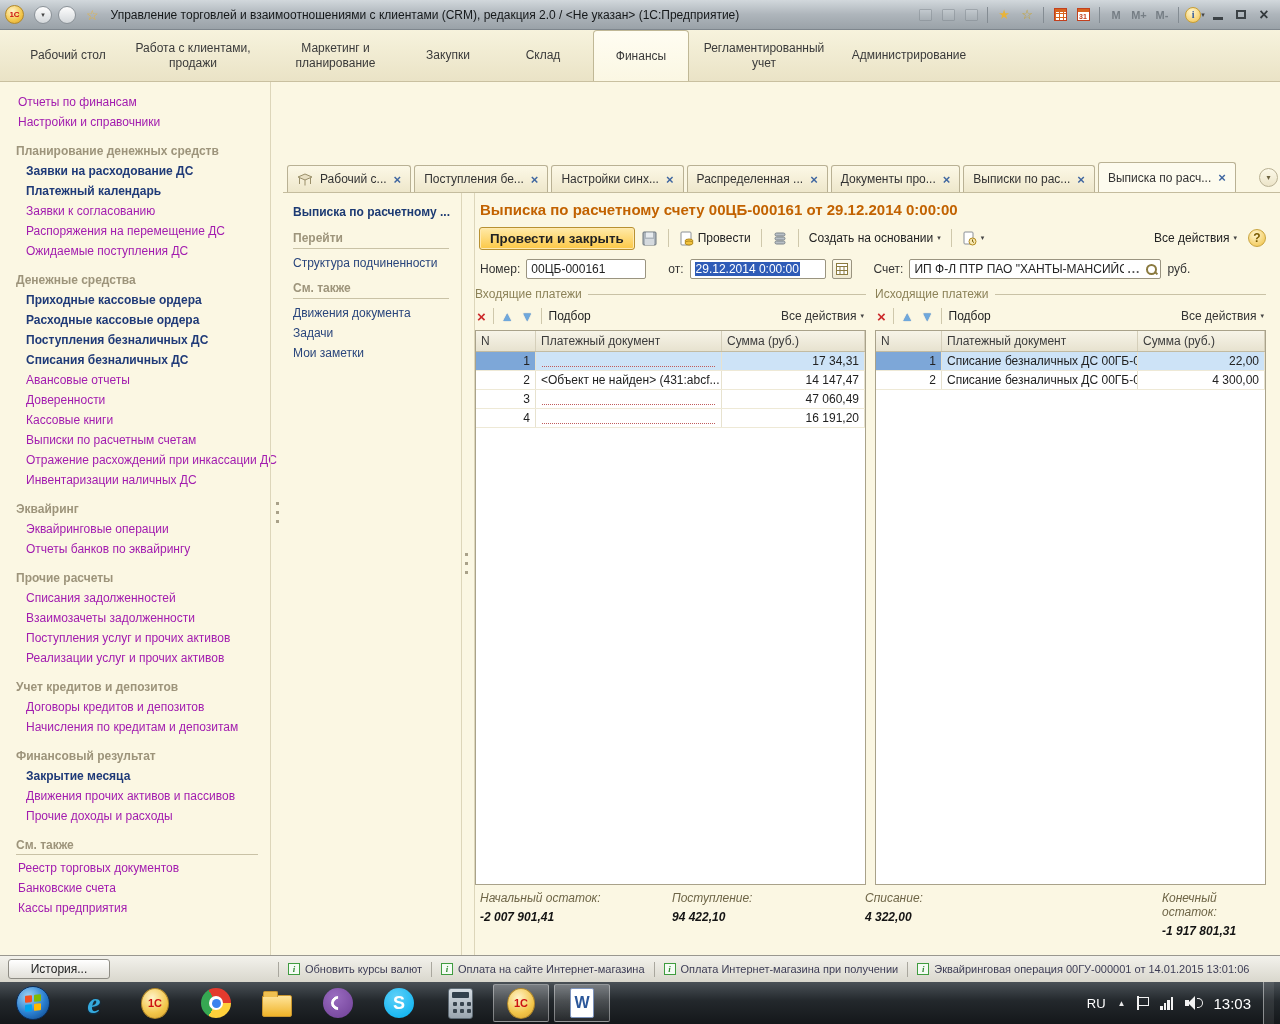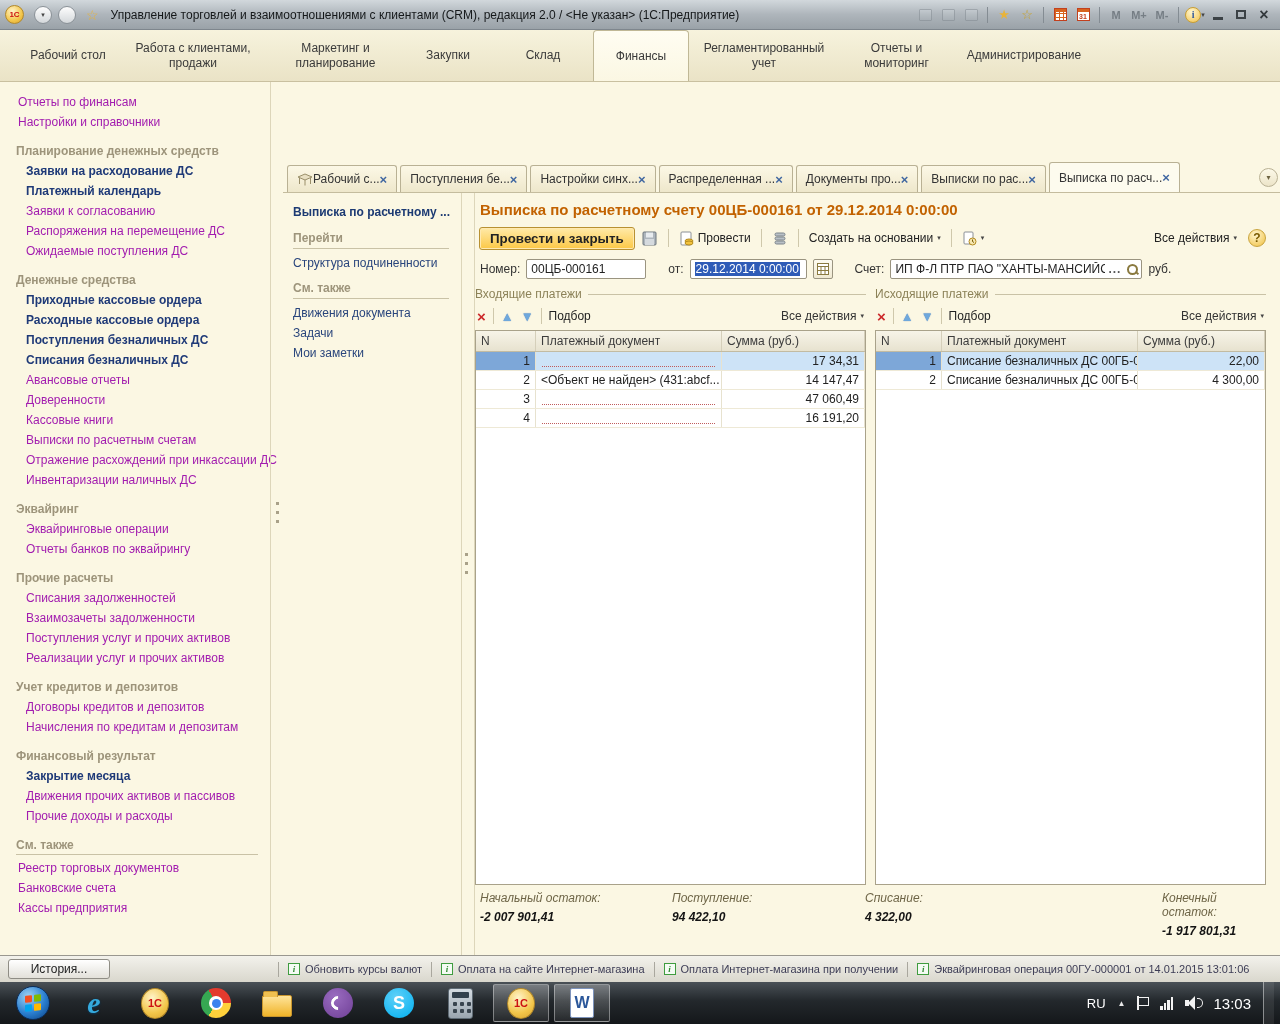--- a/index.html
+++ b/index.html
@@ -66,21 +66,21 @@
   .title-rule { height:1px; background:#c9c2a6; margin:2px 12px 3px 16px; }
   #sidebar-splitter { left:270px; top:0; width:13px; height:100%; border-left:1px solid #ddd6ba; }
   .grip { position:absolute; left:5px; width:3px; height:3px; background:#a9a189;
     box-shadow:0 9px 0 #a9a189, 0 18px 0 #a9a189; }
 
   
   #workspace { left:283px; top:0; right:0; bottom:0; }
 
   
   #doc-tabs { left:4px; top:80px; right:26px; height:30px; display:flex; gap:3px; align-items:flex-end; }
-  .dtab { height:27px; display:flex; align-items:center; padding:0 9px;
+  .dtab { height:27px; display:flex; align-items:center; gap:7px; padding:0 9px;
     background:linear-gradient(#fcf8e6,#eee7cb); border:1px solid #b9b194; border-bottom:none;
     border-radius:3px 3px 0 0; color:#333; white-space:nowrap; }
   .dtab.active { background:#fdfbee; height:30px; }
   .dtab .x { color:#3f66a0; font-weight:bold; cursor:pointer; font-size:13px; line-height:1; }
   .tab-scroll-btn { right:2px; top:86px; width:19px; height:19px; border-radius:50%;
     background:linear-gradient(#fcf9e9,#ece4c8); border:1px solid #b9b194; color:#6c6342;
     display:flex; align-items:center; justify-content:center; font-size:8px; }
 
   
   #doc-area { left:0; top:110px; right:0; bottom:0; border-top:1px solid #c4bc9e; }
@@ -279,21 +279,20 @@
 </div>
 
 <div id="section-tabs" class="abs">
   <div class="stab" style="width:100px">Рабочий стол</div>
   <div class="stab" style="width:150px">Работа с клиентами, продажи</div>
   <div class="stab" style="width:135px">Маркетинг и планирование</div>
   <div class="stab" style="width:90px">Закупки</div>
   <div class="stab" style="width:100px">Склад</div>
   <div class="stab active" style="width:96px">Финансы</div>
   <div class="stab" style="width:150px">Регламентированный учет</div>
-  <div class="stab" style="width:115px">Отчеты и мониторинг</div>
   <div class="stab" style="width:140px">Администрирование</div>
 </div>
 
 <div id="app-body" class="abs">
 
   <div id="sidebar" class="abs">
     <div class="side-link">Отчеты по финансам</div>
     <div class="side-link">Настройки и справочники</div>
 
     <div class="group-title">Планирование денежных средств</div>
@@ -452,21 +451,21 @@
               <span class="caret">▾</span>
             </div>
             <div class="help-btn">?</div>
           </div>
         </div>
 
         <div class="fields">
           <span class="flabel">Номер:</span>
           <span class="inp" style="width:120px">00ЦБ-000161</span>
           <span class="flabel" style="margin-left:16px">от:</span>
-          <span class="inp" style="width:117px">
+          <span class="inp" style="width:136px">
               <span class="sel-text">29.12.2014 0:00:00</span>
             </span>
           <span class="sq-btn">
             <svg width="12" height="12" viewBox="0 0 12 12">
                 <rect x="0.5" y="0.5" width="11" height="11" fill="#fff" stroke="#8a7a40"></rect>
                 <path d="M0.5 3.5 H11.5 M4 3.5 V11.5 M8 3.5 V11.5 M0.5 7.5 H11.5" stroke="#8a7a40"></path>
               </svg>
           </span>
           <span class="flabel" style="margin-left:16px">Счет:</span>
           <span class="inp" style="width:252px; padding-right:0">

